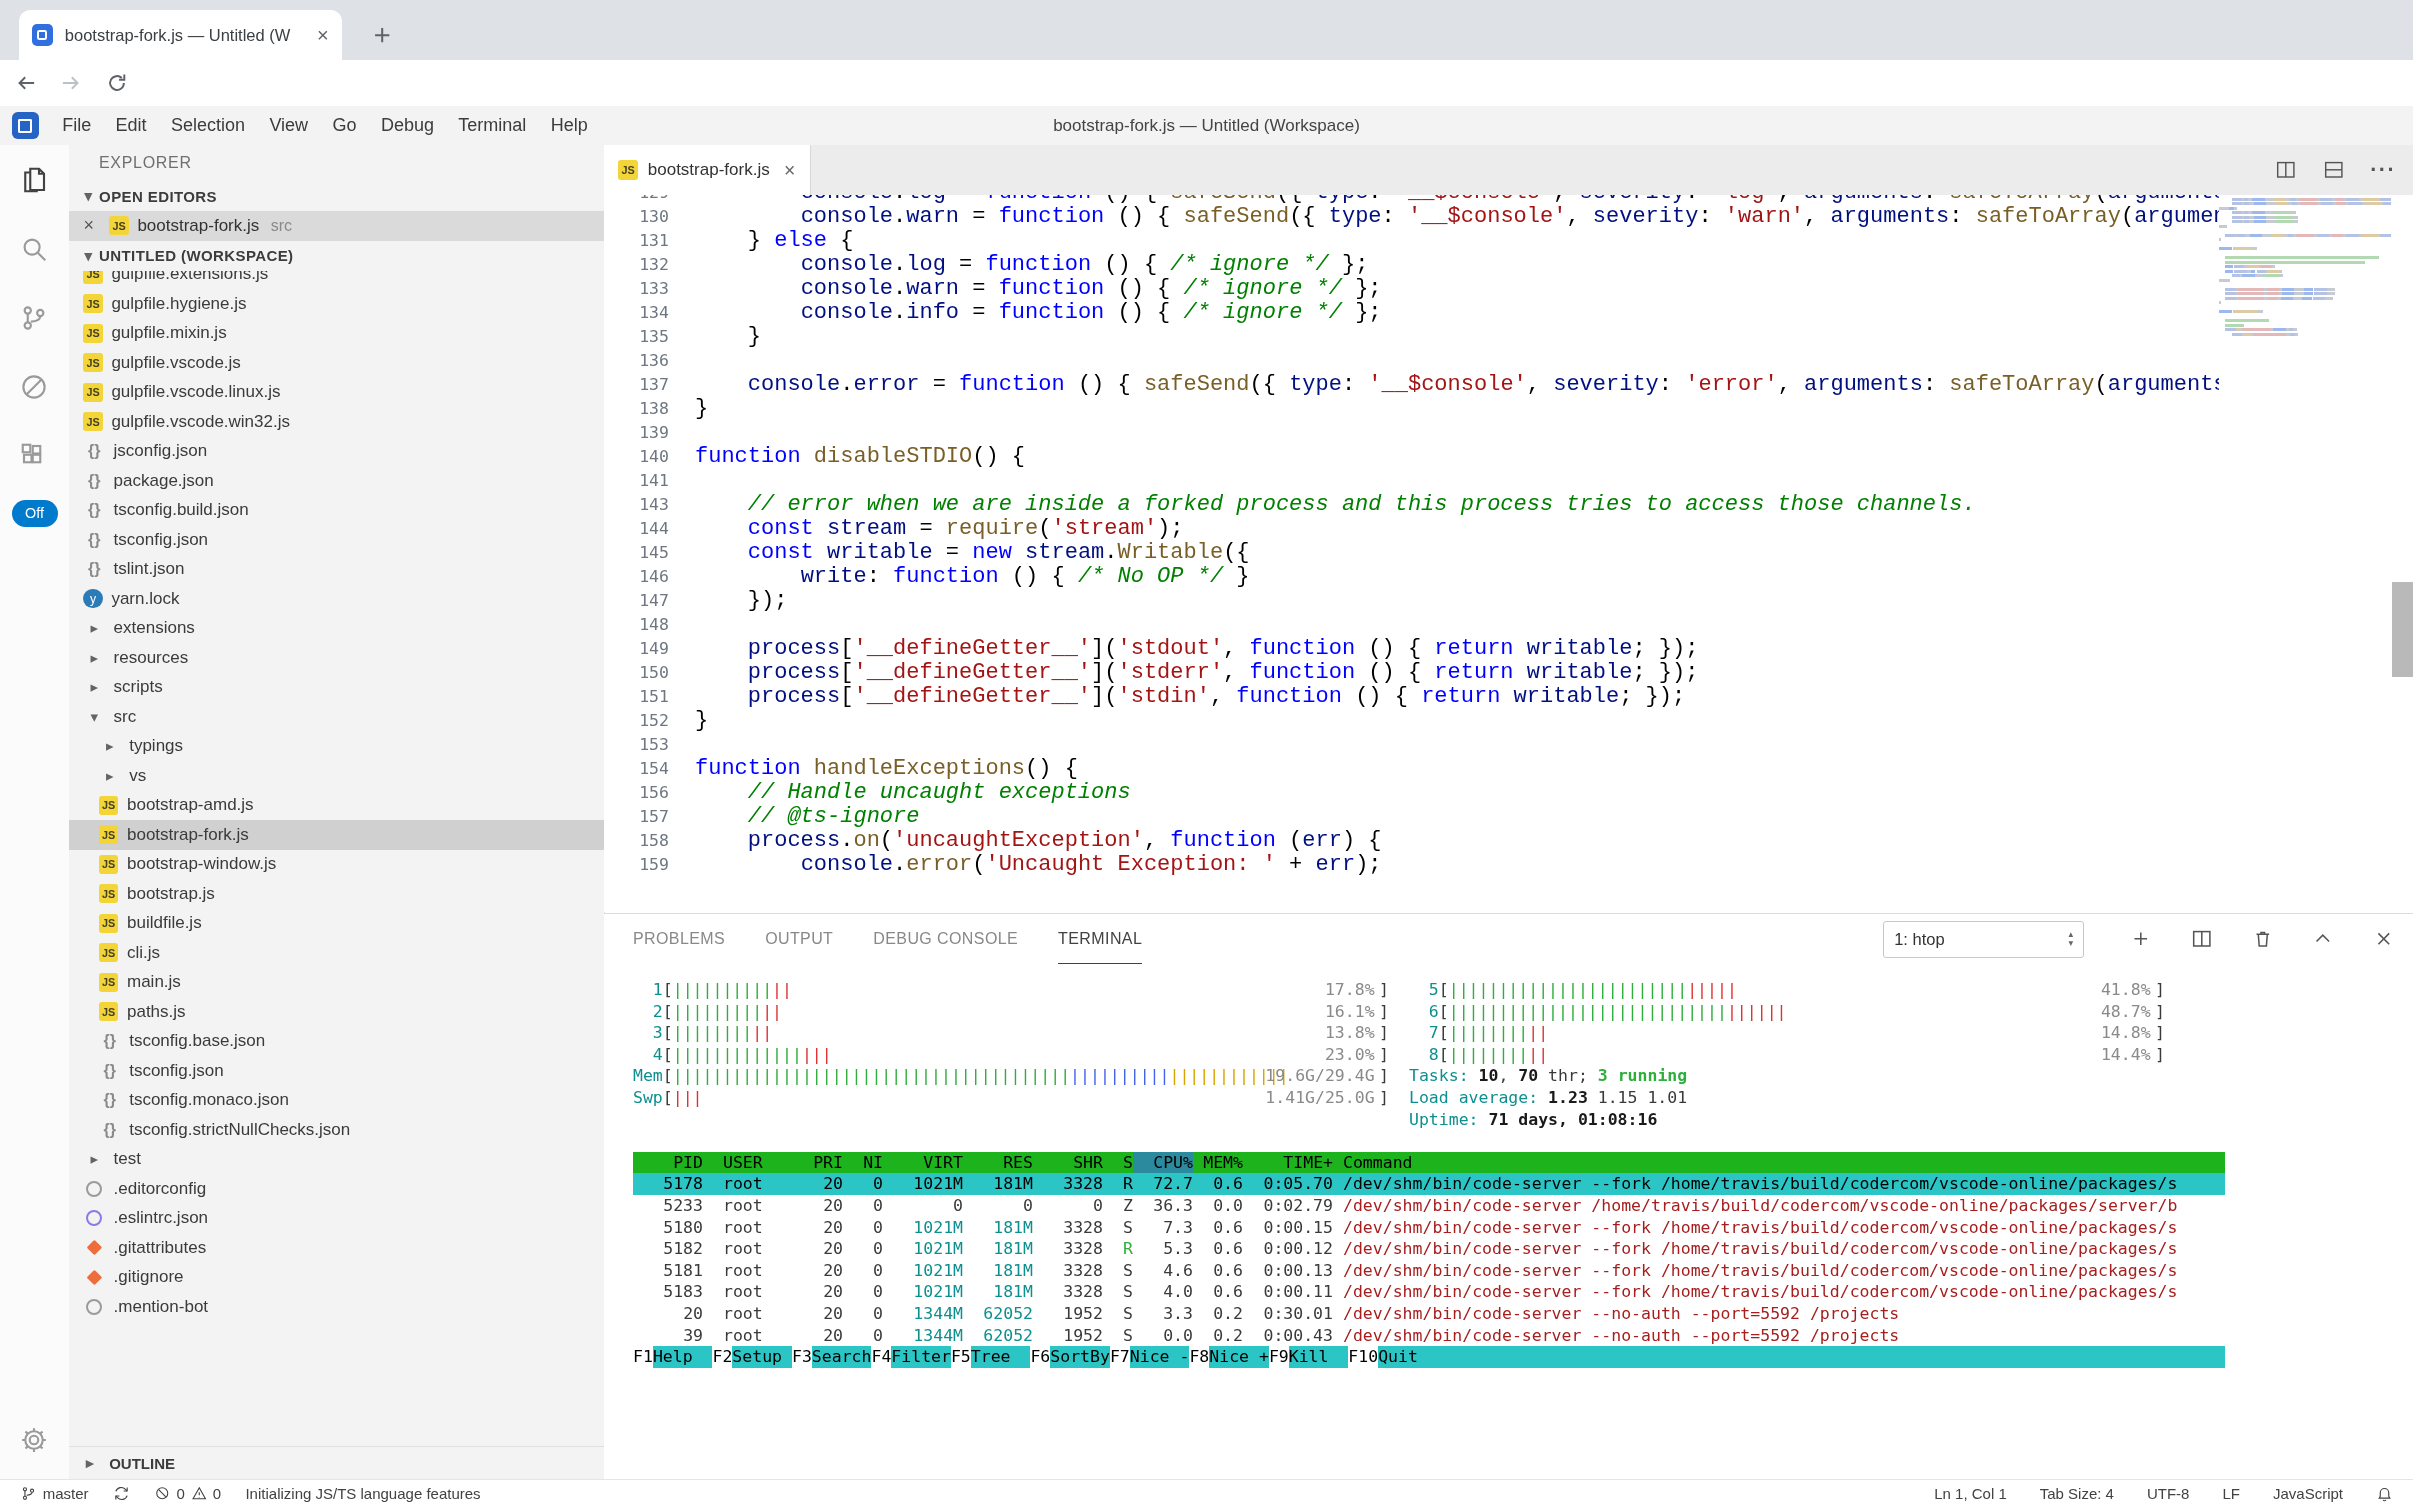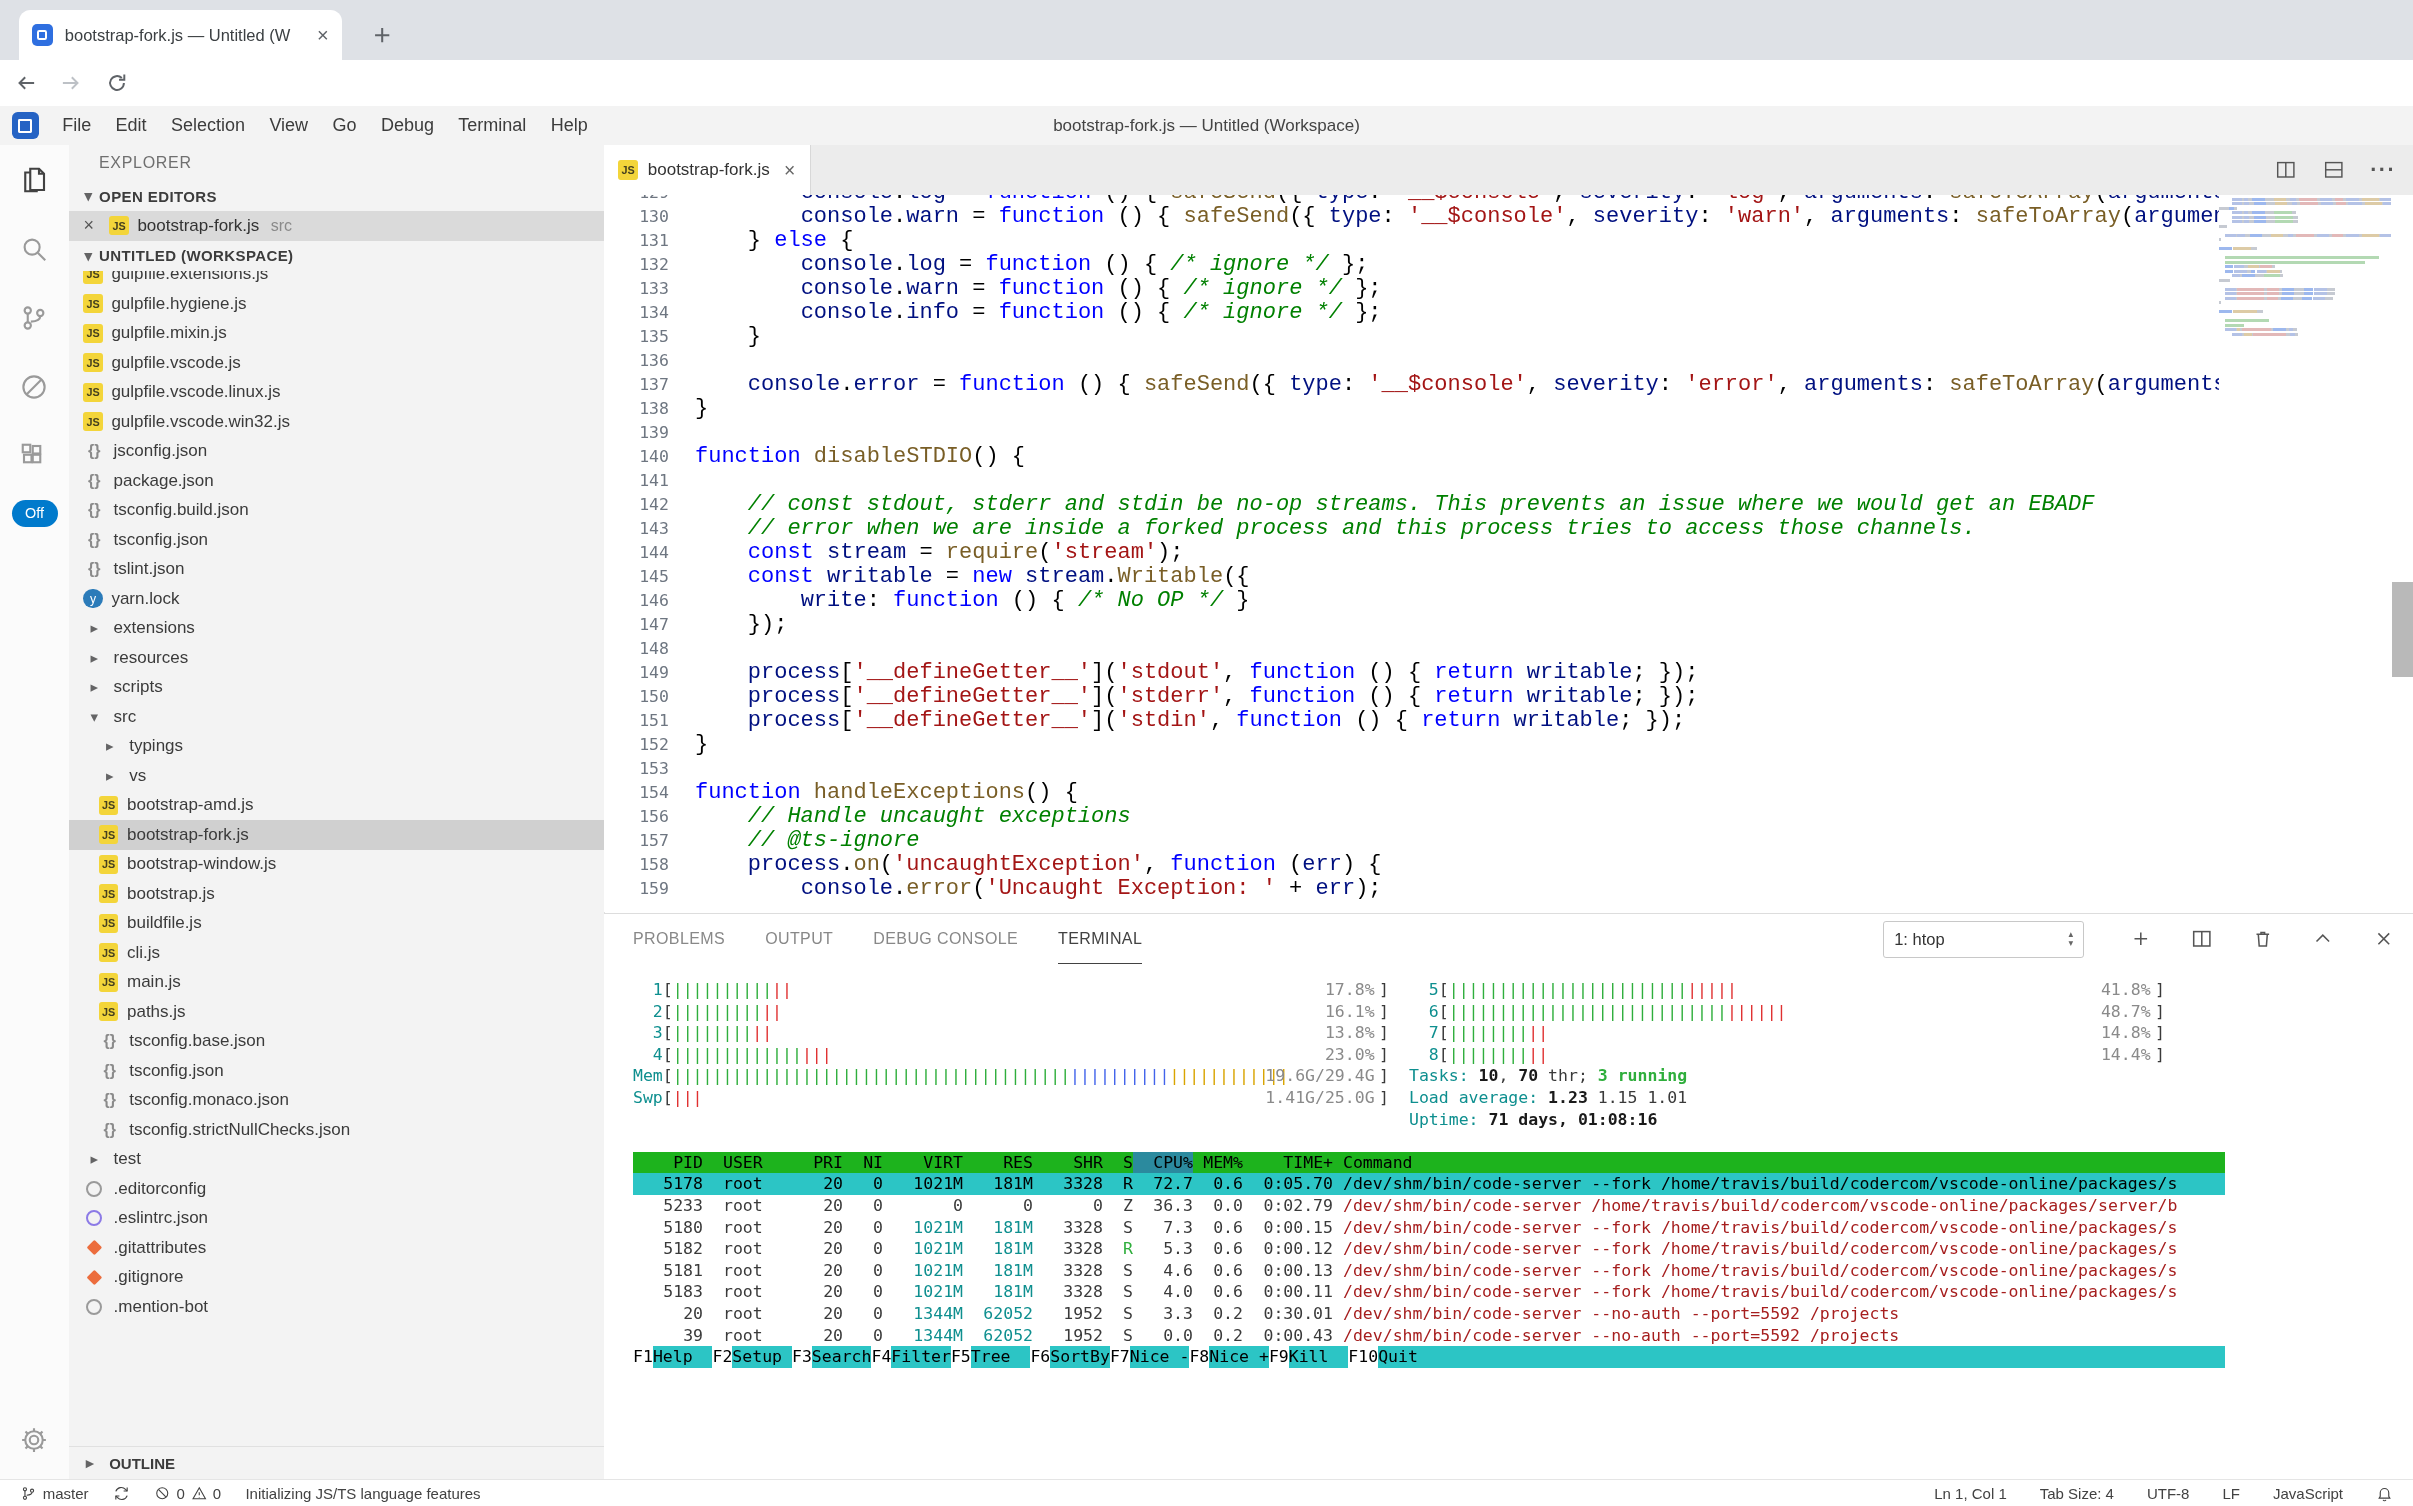--- a/index.html
+++ b/index.html
@@ -485,24 +485,20 @@
           <div class="ln">139</div>
           <div class="ct"></div>
         </div>
         <div class="cl">
           <div class="ln">140</div>
           <div class="ct"><span class="tk-k">function</span><span class="tk-p"> </span><span class="tk-f">disableSTDIO</span><span class="tk-p">() {</span></div>
         </div>
         <div class="cl">
           <div class="ln">141</div>
           <div class="ct"></div>
-        </div>
-        <div class="cl">
-          <div class="ln">142</div>
-          <div class="ct"><span class="tk-p">    </span><span class="tk-c">// const stdout, stderr and stdin be no-op streams. This prevents an issue where we would get an EBADF</span></div>
         </div>
         <div class="cl">
           <div class="ln">143</div>
           <div class="ct"><span class="tk-p">    </span><span class="tk-c">// error when we are inside a forked process and this process tries to access those channels.</span></div>
         </div>
         <div class="cl">
           <div class="ln">144</div>
           <div class="ct"><span class="tk-p">    </span><span class="tk-k">const</span><span class="tk-p"> </span><span class="tk-v">stream</span><span class="tk-p"> = </span><span class="tk-f">require</span><span class="tk-p">(</span><span class="tk-s">'stream'</span><span class="tk-p">);</span></div>
         </div>
         <div class="cl">

